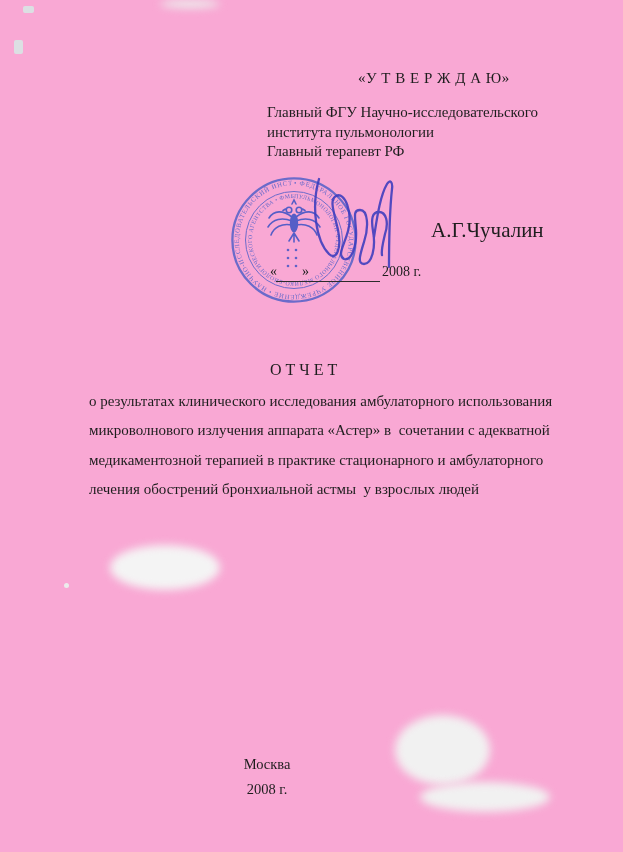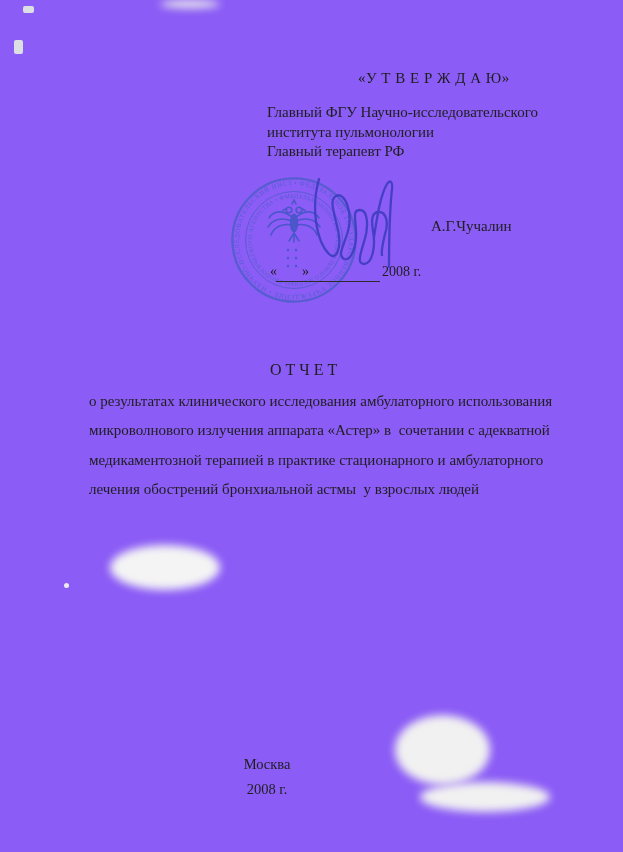--- a/index.html
+++ b/index.html
@@ -1,27 +1,27 @@
 <!DOCTYPE html>
 <html><head>
 <meta charset="utf-8">
 <style>
   html,body{margin:0;padding:0;background:#ffffff;}
   .page{
     position:relative;width:623px;height:852px;overflow:hidden;
-    background:#8b5cf6;
+    background:#f9a8d4;
     font-family:"Liberation Serif","DejaVu Serif",serif;
     color:#1e1e1e;
   }
   .abs{position:absolute;}
   .pre{white-space:pre-wrap;}
 
   .approve{left:358px;top:70px;font-size:15px;letter-spacing:.5px;}
   .director{left:267px;top:103px;font-size:15px;line-height:19.6px;width:310px;}
-  .signer-name{left:431px;top:218px;font-size:15px;}
+  .signer-name{left:431px;top:218px;font-size:21px;}
 
   .stamp-svg{left:229px;top:175px;z-index:1;}
   .sig-svg{left:230px;top:160px;z-index:4;pointer-events:none;}
 
   .dq-open{left:270px;top:264px;font-size:14px;z-index:2;}
   .dq-close{left:302px;top:264px;font-size:14px;z-index:2;}
   .date-underline{left:276px;top:281px;width:104px;height:0;border-top:1.3px solid #2c2c2c;z-index:2;}
   .date-year{left:382px;top:264px;font-size:14px;z-index:2;}
 
   .report-title{left:270px;top:361px;font-size:16px;white-space:pre;}

